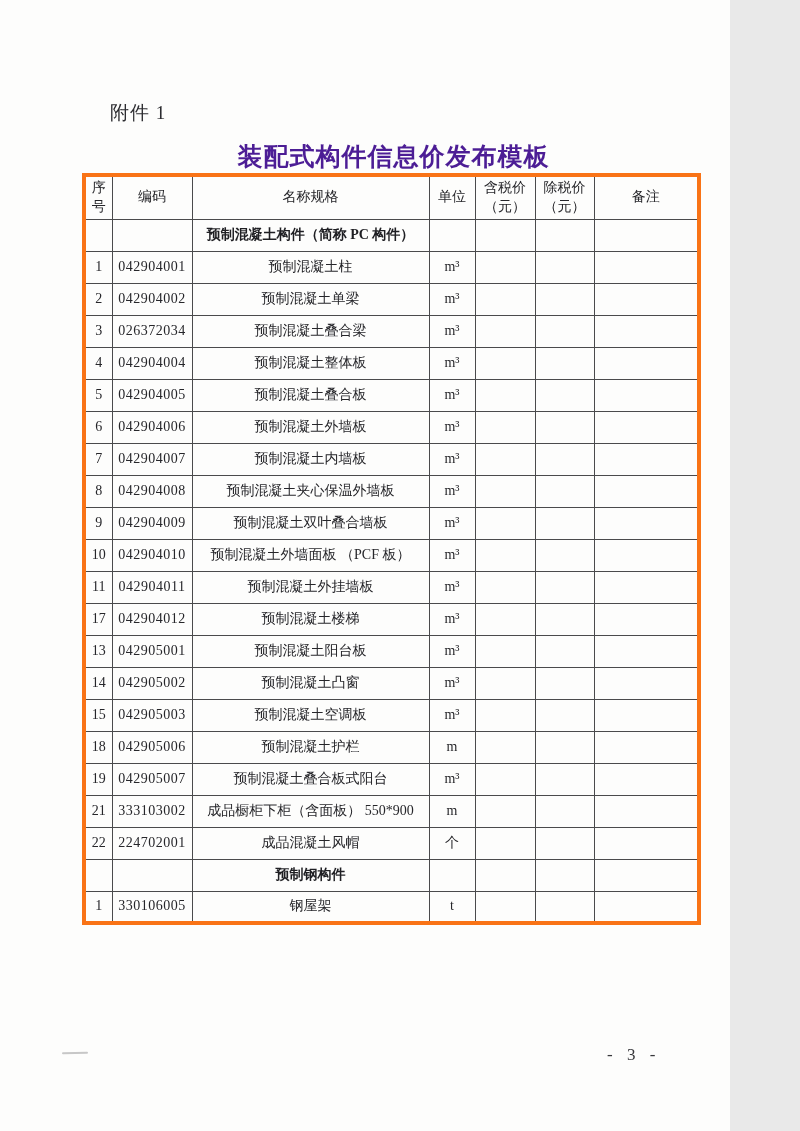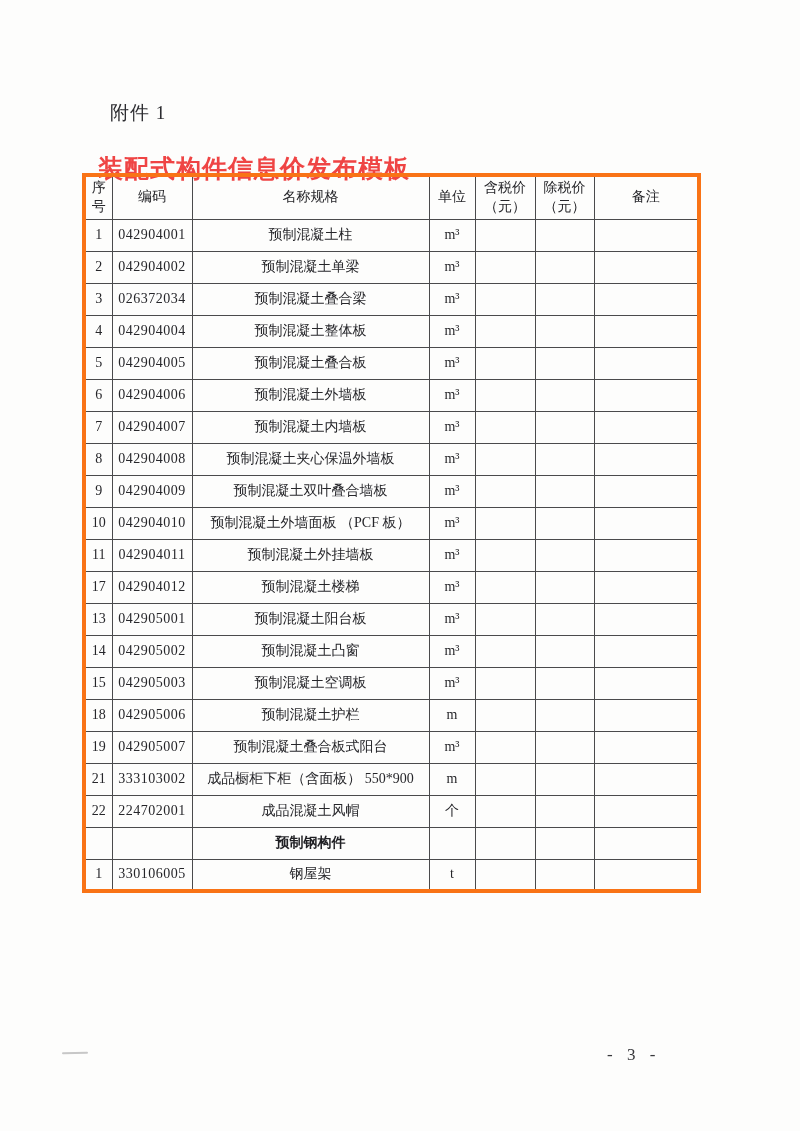--- a/index.html
+++ b/index.html
@@ -3,42 +3,42 @@
 <meta charset="utf-8">
 <style>
   html, body { margin: 0; padding: 0; }
   body {
     width: 800px; height: 1131px;
     background: #e9e9e9;
     font-family: "Liberation Serif", "DejaVu Serif", serif;
   }
   .page {
     position: relative;
-    width: 800px; height: 1131px;
+    width: 730px; height: 1131px;
     background: #fdfdfc;
     overflow: hidden;
     color: #26262a;
   }
   .attachment {
     position: absolute;
     left: 110px; top: 100px;
     font-size: 19px;
     color: #2c2c30;
     letter-spacing: 1px;
   }
   .title {
     position: absolute;
     left: 82px; top: 136px;
     width: 615px;
-    margin: 16px;
-    text-align: left;
+    margin: 4px;
+    text-align: center;
     font-size: 25px;
     font-weight: 700;
     letter-spacing: 1px;
-    color: #ef4444;
+    color: #4c1d95;
   }
   table.price-table {
     position: absolute;
     left: 82px; top: 173px;
     width: 615px;
     border-collapse: collapse;
     table-layout: fixed;
     background: transparent;
   }
   table.price-table th, table.price-table td {
@@ -105,20 +105,29 @@
         <th data-name="header-serial">序号</th>
         <th data-name="header-code">编码</th>
         <th data-name="header-name-spec">名称规格</th>
         <th data-name="header-unit">单位</th>
         <th data-name="header-tax-incl-price">含税价（元）</th>
         <th data-name="header-tax-excl-price">除税价（元）</th>
         <th data-name="header-remark">备注</th>
       </tr>
     </thead>
     <tbody data-name="table-body">
+        <tr data-name="section-row">
+          <td data-name="serial-cell"></td>
+          <td data-name="code-cell"></td>
+          <td data-name="name-cell" class="name section">预制混凝土构件（简称 PC 构件）</td>
+          <td data-name="unit-cell"></td>
+          <td data-name="tax-incl-price-cell"></td>
+          <td data-name="tax-excl-price-cell"></td>
+          <td data-name="remark-cell"></td>
+        </tr>
         <tr data-name="table-row">
           <td data-name="serial-cell">1</td>
           <td data-name="code-cell">042904001</td>
           <td data-name="name-cell" class="name">预制混凝土柱</td>
           <td data-name="unit-cell">m³</td>
           <td data-name="tax-incl-price-cell"></td>
           <td data-name="tax-excl-price-cell"></td>
           <td data-name="remark-cell"></td>
         </tr>
         <tr data-name="table-row">

